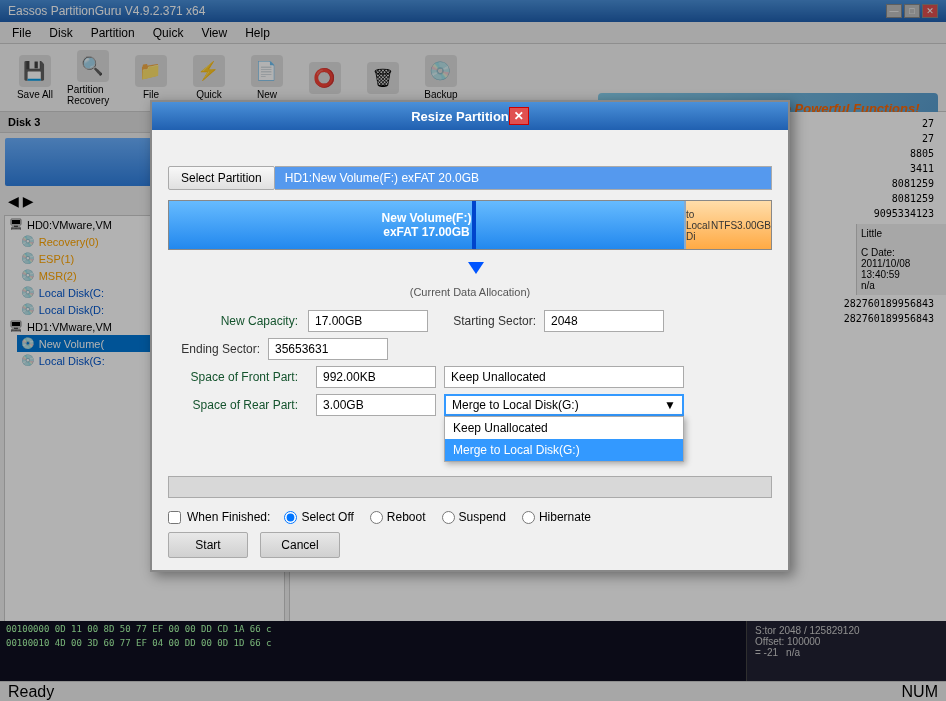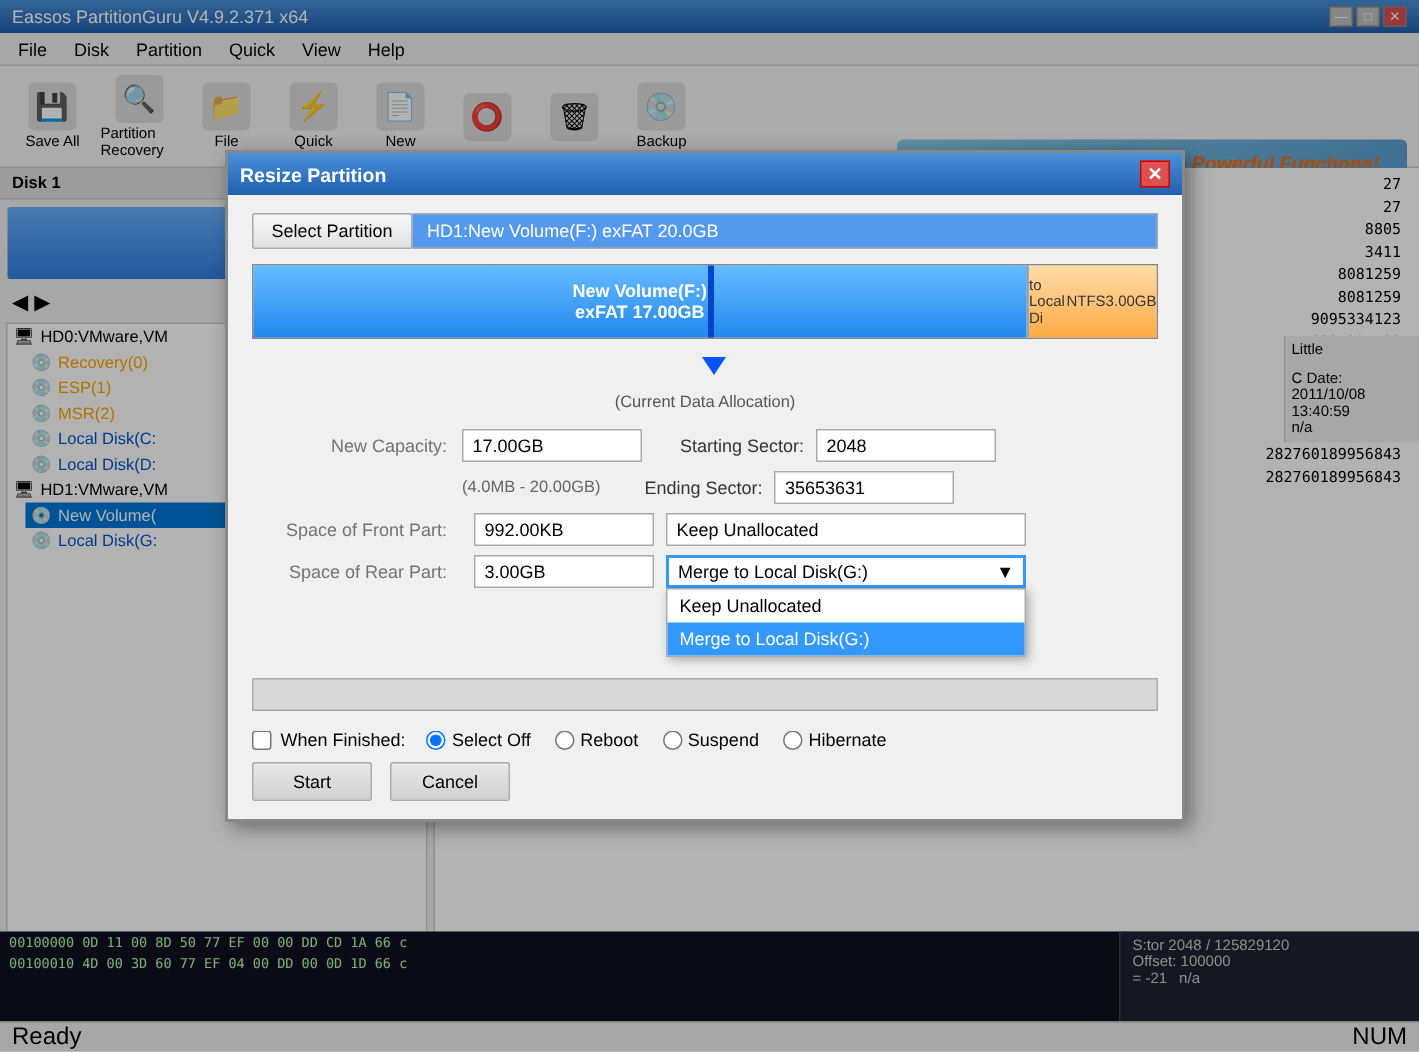--- a/index.html
+++ b/index.html
@@ -43,36 +43,36 @@
     .right-panel { flex: 1; overflow: hidden; background: white; }
 
     
     .status-bar { position: absolute; bottom: 0; left: 0; right: 0; height: 20px; background: #f0f0f0; border-top: 1px solid #ccc; display: flex; align-items: center; padding: 0 8px; font-size: 16px; justify-content: space-between; }
 
     
     .overlay { position: absolute; top: 0; left: 0; right: 0; bottom: 0; background: rgba(0,0,0,0.3); z-index: 100; }
 
     
     .dialog { position: absolute; top: 100px; left: 150px; width: 640px; background: #f0f0f0; border: 2px solid #888; box-shadow: 4px 4px 12px rgba(0,0,0,0.4); z-index: 200; }
-    .dialog-title { background: linear-gradient(to bottom, #4a90d9, #2060b0); color: white; height: 28px; display: flex; align-items: center; justify-content: space-between; padding: 0 8px; font-size: 13px; font-weight: bold; }
+    .dialog-title { background: linear-gradient(to bottom, #4a90d9, #2060b0); color: white; height: 28px; display: flex; align-items: center; justify-content: center; padding: 0 8px; font-size: 13px; font-weight: bold; }
     .dialog-close { width: 20px; height: 18px; background: #e05050; border: 1px solid #cc0000; color: white; font-size: 12px; display: flex; align-items: center; justify-content: center; cursor: pointer; font-weight: bold; }
     .dialog-body { padding: 12px 16px; }
 
     
     .select-partition-btn { background: linear-gradient(to bottom, #f8f8f8, #e0e0e0); border: 1px solid #aaa; padding: 4px 12px; font-size: 12px; cursor: pointer; border-radius: 2px; }
 
     
     .partition-bar { height: 50px; display: flex; margin-bottom: 8px; border: 1px solid #888; background: #ddd; position: relative; }
     .partition-bar-main { background: linear-gradient(to bottom, #66bbff, #2288ee); flex: 4; display: flex; flex-direction: column; align-items: center; justify-content: center; color: white; font-size: 12px; font-weight: bold; border-right: 2px solid #88aacc; }
     .partition-bar-right { background: linear-gradient(to bottom, #ffddaa, #ffaa44); width: 85px; display: flex; align-items: center; justify-content: center; font-size: 10px; color: #333; }
     .partition-slider { position: absolute; left: 303px; top: 0; bottom: 0; width: 4px; background: #0044cc; cursor: ew-resize; }
 
     
     .blue-indicator { width: 0; height: 0; border-left: 8px solid transparent; border-right: 8px solid transparent; border-top: 12px solid #0055ff; margin: 4px auto; }
-    .form-label { width: 140px; text-align: right; padding-right: 10px; font-size: 12px; color: #737373; }
+    .form-label { width: 140px; text-align: right; padding-right: 10px; font-size: 12px; color: #14532d; }
     .form-input { width: 120px; height: 22px; border: 1px solid #aaa; padding: 2px 6px; font-size: 12px; background: white; }
 
     .sector-label { width: 100px; text-align: right; padding-right: 8px; font-size: 12px; color: #333; }
     .sector-input { width: 120px; height: 22px; border: 1px solid #aaa; padding: 2px 6px; font-size: 12px; background: white; }
     .dropdown-select { width: 240px; height: 22px; border: 1px solid #aaa; padding: 2px 6px; font-size: 12px; background: white; appearance: none; cursor: pointer; }
 
     
     .dropdown-menu { position: absolute; top: 22px; left: 0; width: 240px; background: white; border: 1px solid #aaa; z-index: 300; box-shadow: 2px 2px 6px rgba(0,0,0,0.3); }
     .dropdown-option { padding: 4px 8px; font-size: 12px; cursor: pointer; }
     .dropdown-option.selected-option { background: #3399ff; color: white; }
@@ -152,21 +152,21 @@
     </div>
     <div>
       <span style="font-size:22px; font-weight:bold; color:#cc0000; font-style:italic;">Try it now!</span>
     </div>
   </div>
 </div>
 
 <div class="main" style="position:absolute; top:112px; left:0; right:0; bottom:80px;">
 
   <div class="left-panel">
-    <div class="disk-label">Disk  1</div>
+    <div class="disk-label">Disk  3</div>
     <div class="disk-visual">
       <div class="disk-part-blue"></div>
       <div class="disk-part-orange"></div>
     </div>
 
     <div style="display:flex; align-items:center; padding:2px 8px; gap:4px;">
       <span style="font-size:14px; cursor:pointer;">◀</span>
       <span style="font-size:14px; cursor:pointer;">▶</span>
     </div>
 
@@ -261,21 +261,21 @@
 </div>
 
 <div class="dialog">
   <div class="dialog-title">
     <span>Resize Partition</span>
     <div class="dialog-close">✕</div>
   </div>
 
   <div class="dialog-body">
 
-    <div style="display:flex; align-items:center; margin-bottom:10px; gap:0;">
+    <div style="display:flex; align-items:center; margin-bottom:10px; gap:0;margin-top:24px;">
       <button class="select-partition-btn">Select Partition</button>
       <div style="flex:1; background:#5599ee; color:white; padding:4px 10px; font-size:12px; border:1px solid #aaa; border-left:none;">HD1:New Volume(F:) exFAT 20.0GB</div>
     </div>
 
     <div class="partition-bar">
       <div class="partition-bar-main">
         <span>New Volume(F:)</span>
         <span>exFAT 17.00GB</span>
       </div>
       <div class="partition-bar-right">
@@ -297,24 +297,20 @@
         <span class="form-label">New Capacity:</span>
         <input class="form-input" type="text" value="17.00GB" style="">
       </div>
       <div style="display:flex; align-items:center;">
         <span class="sector-label">Starting Sector:</span>
         <input class="sector-input" type="text" value="2048" style="">
       </div>
     </div>
 
     <div style="display:flex; gap:16px; margin-bottom:6px;">
-      <div style="display:flex; align-items:center;">
-        <span class="form-label"></span>
-        <span style="font-size:11px; color:#666; margin-left:0px;">(4.0MB - 20.00GB)</span>
-      </div>
       <div style="display:flex; align-items:center;">
         <span class="sector-label">Ending Sector:</span>
         <input class="sector-input" type="text" value="35653631" style="">
       </div>
     </div>
 
     <div style="display:flex; align-items:center; margin-bottom:6px; gap:8px;">
       <span class="form-label">Space of Front Part:</span>
       <input class="form-input" type="text" value="992.00KB" style="">
       <div style="position:relative; width:240px;">

